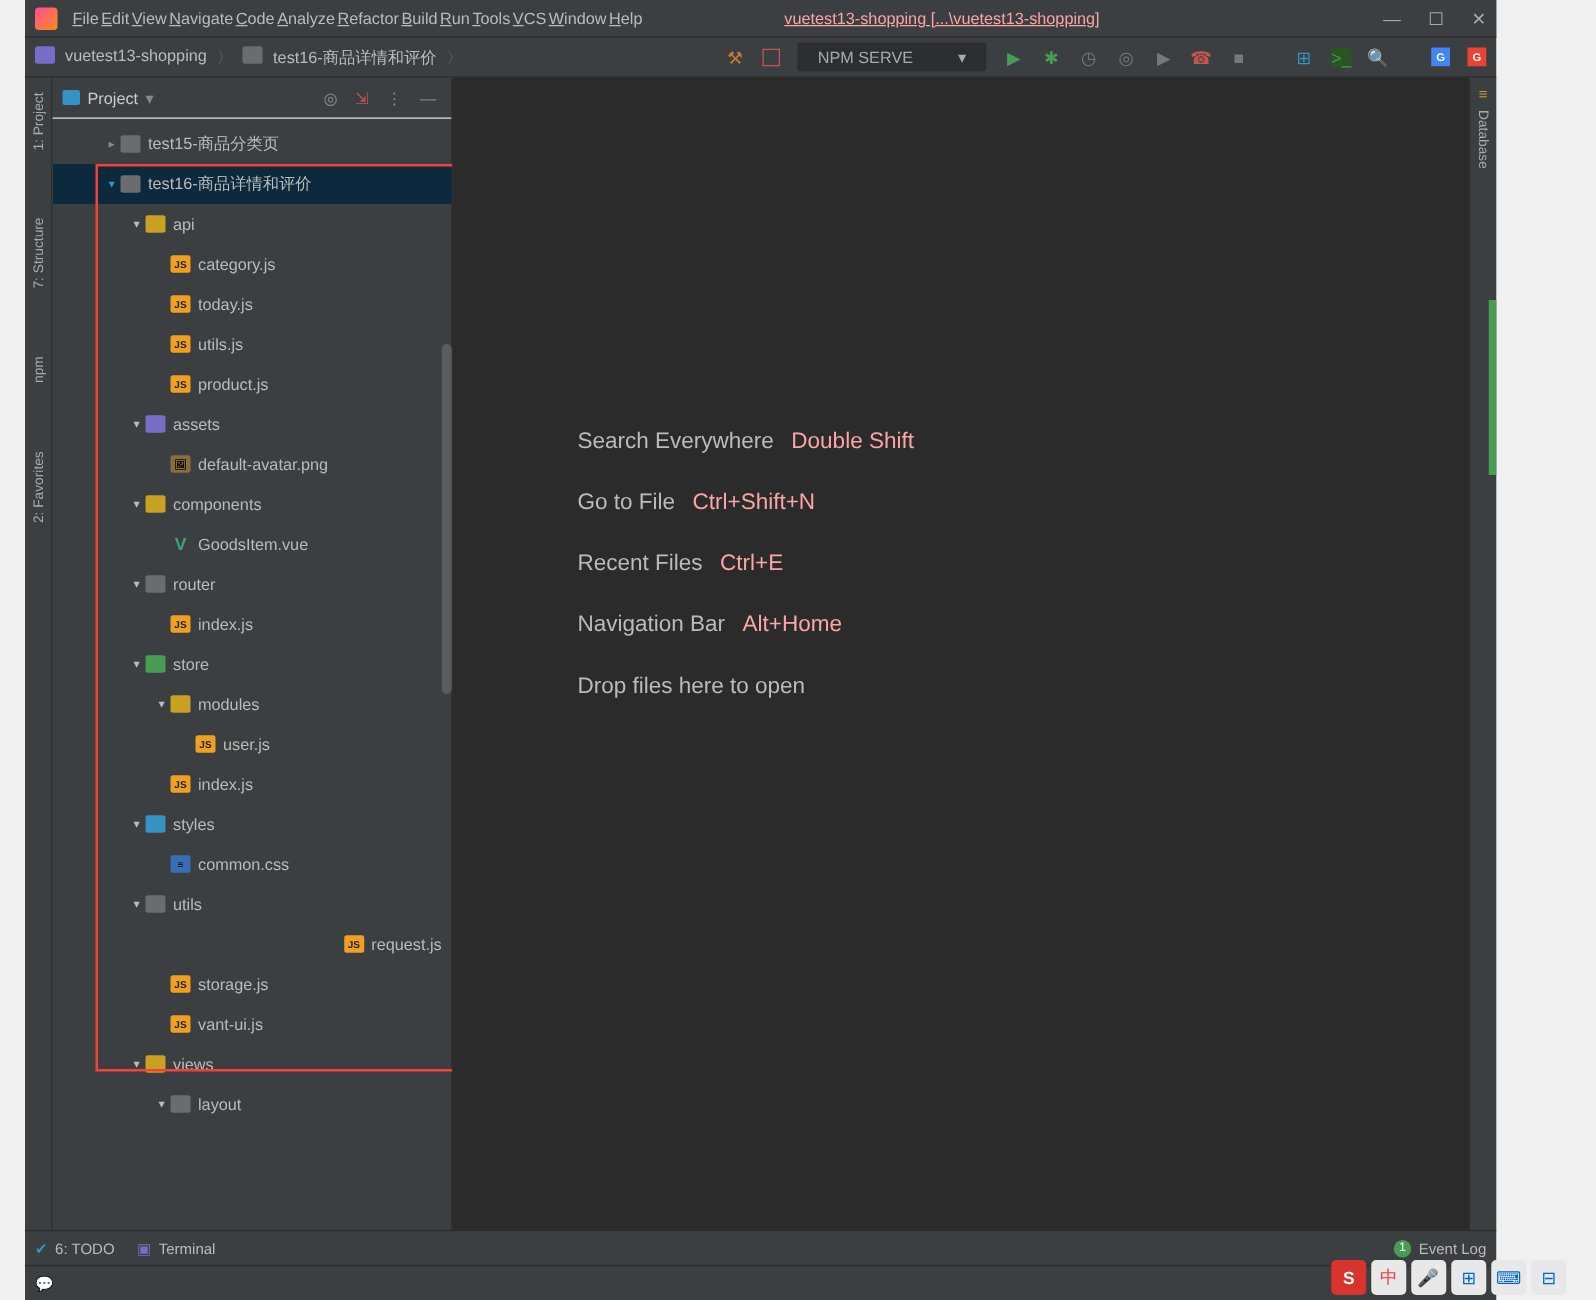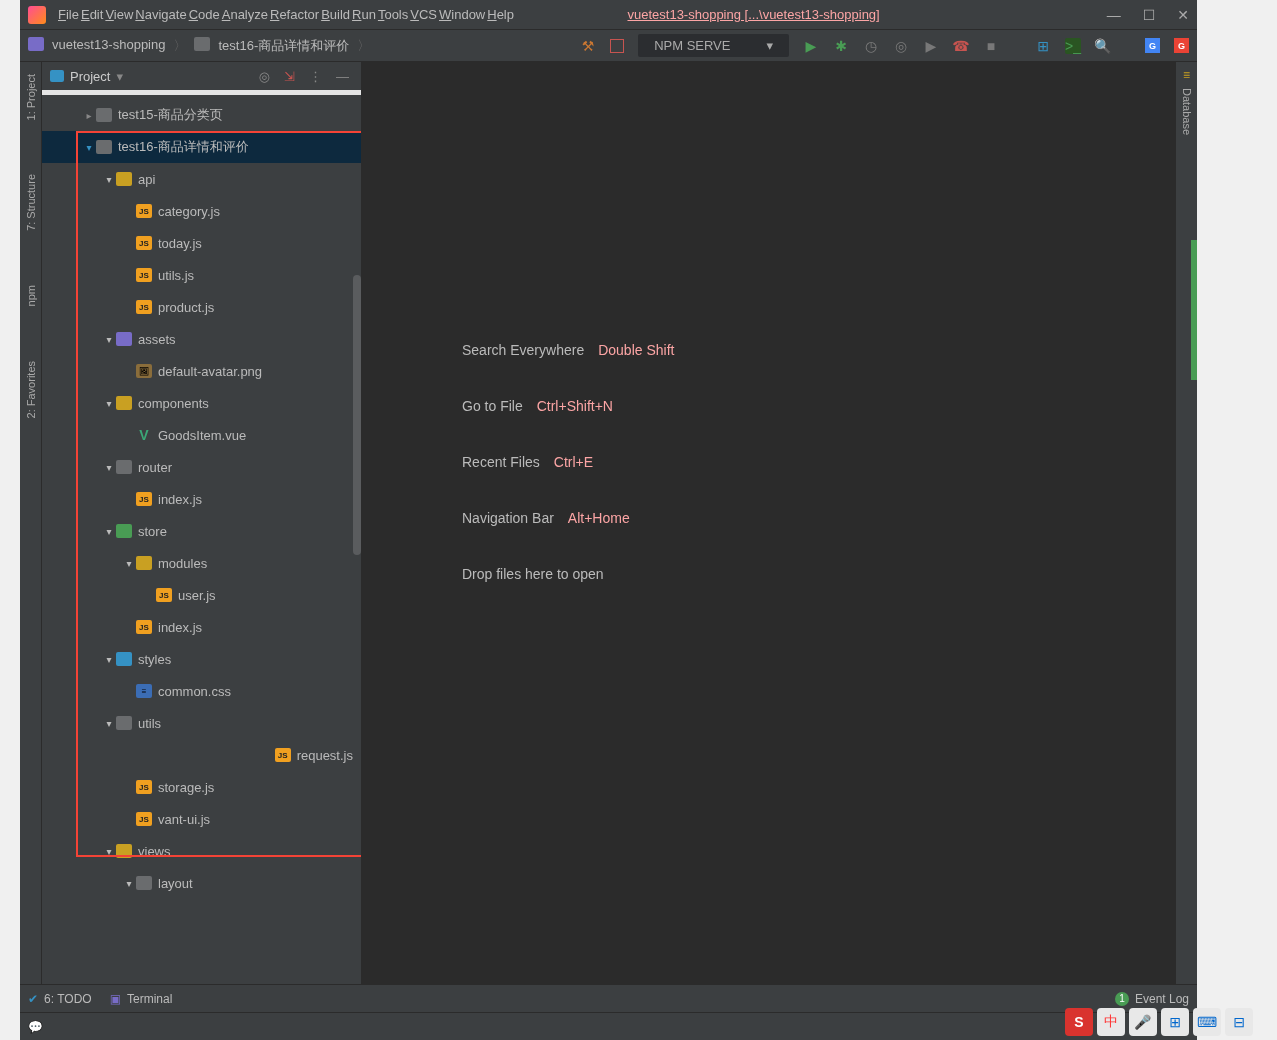--- a/index.html
+++ b/index.html
@@ -25,21 +25,21 @@
 .tbicon.red { color:#c75450; }
 .tbicon.gray { color:#787878; }
 .tbicon.blue { color:#3592c4; }
 .tbicon.orange { color:#cc7832; }
 .sqg { width:15px;height:15px;background:#4285f4;font-size:9px;color:#fff;display:flex;align-items:center;justify-content:center;font-weight:bold; }
 .sqg.red{background:#ea4335;}
 .mainrow { flex:1; display:flex; overflow:hidden; }
 .lsidebar { width:22px; background:#3c3f41; border-right:1px solid #2b2b2b; display:flex; flex-direction:column; align-items:center; padding-top:6px; gap:2px; }
 .vtab { writing-mode:vertical-rl; transform:rotate(180deg); font-size:11px; color:#aaa; padding:6px 2px; cursor:pointer; }
 .projpanel { width:320px; background:#3c3f41; border-right:1px solid #2b2b2b; display:flex; flex-direction:column; }
-.projhead { height:33px; display:flex; align-items:center; padding:0 8px; border-bottom:5px solid #e5e5e5; gap:6px; }
+.projhead { height:33px; display:flex; align-items:center; padding:0 8px; border-bottom:1px solid #e5e5e5; gap:6px; }
 .projhead .title { color:#ccc; }
 .projhead .spacer { flex:1; }
 .projhead .hicon { color:#888; font-size:13px; cursor:pointer; padding:0 4px; }
 .tree { flex:1; overflow:auto; position:relative; padding-top:4px; }
 .hlbox { position:absolute; left:34px; top:36px; width:300px; height:726px; border:2px solid #f44336; pointer-events:none; }
 .node { display:flex; align-items:center; height:32px; padding-right:8px; cursor:pointer; white-space:nowrap; }
 .node.selected { background:#0d293e; }
 .arrw { width:14px; text-align:center; color:#888; font-size:10px; }
 .arrw.open { color:#bbb; }
 .arrw.openSel { color:#3592c4; }
@@ -48,21 +48,21 @@
 .ficon.grayf { background:#6a6c6e; }
 .ficon.yellowf { background:#c9a022; }
 .ficon.greenf { background:#499c54; }
 .ficon.bluef { background:#3592c4; }
 .ficon.js { background:#f0a020; color:#222; }
 .ficon.js::after { content:"JS"; }
 .ficon.img { background:#8a6d3b; }
 .ficon.vue { background:none; color:#3ba776; font-size:14px; }
 .ficon.css { background:#3b6db5; }
 .editor { flex:1; background:#2b2b2b; position:relative; display:flex; flex-direction:column; }
-.editorbig { flex:1; display:flex; flex-direction:column; align-items:flex-start; justify-content:flex-start; padding:280px 0 0 100px; gap:40px; color:#8c8c8c; font-size:14px; }
+.editorbig { flex:1; display:flex; flex-direction:column; align-items:flex-start; justify-content:flex-start; padding:280px 0 0 100px; gap:28px; color:#8c8c8c; font-size:18px; }
 .editorbig .row { display:flex; gap:14px; }
 .editorbig .label { color:#bbb; }
 .editorbig .key { color:#fca5a5; }
 .rsidebar { width:22px; background:#3c3f41; border-left:1px solid #2b2b2b; display:flex; flex-direction:column; align-items:center; padding-top:6px; }
 .rsidebar .db { writing-mode:vertical-rl; font-size:11px; color:#aaa; padding:6px 2px; cursor:pointer; }
 .bottombar { height:28px; border-top:1px solid #2b2b2b; display:flex; align-items:center; padding:0 8px; gap:18px; font-size:12px; }
 .bottombar .tab { display:flex; align-items:center; gap:6px; cursor:pointer; }
 .bottombar .spacer { flex:1; }
 .bottombar .badge { background:#499c54; color:#fff; border-radius:50%; width:14px; height:14px; display:flex; align-items:center; justify-content:center; font-size:10px; }
 .statusbar { height:28px; border-top:1px solid #2b2b2b; display:flex; align-items:center; padding:0 8px; font-size:12px; color:#bbb; gap:8px; }

